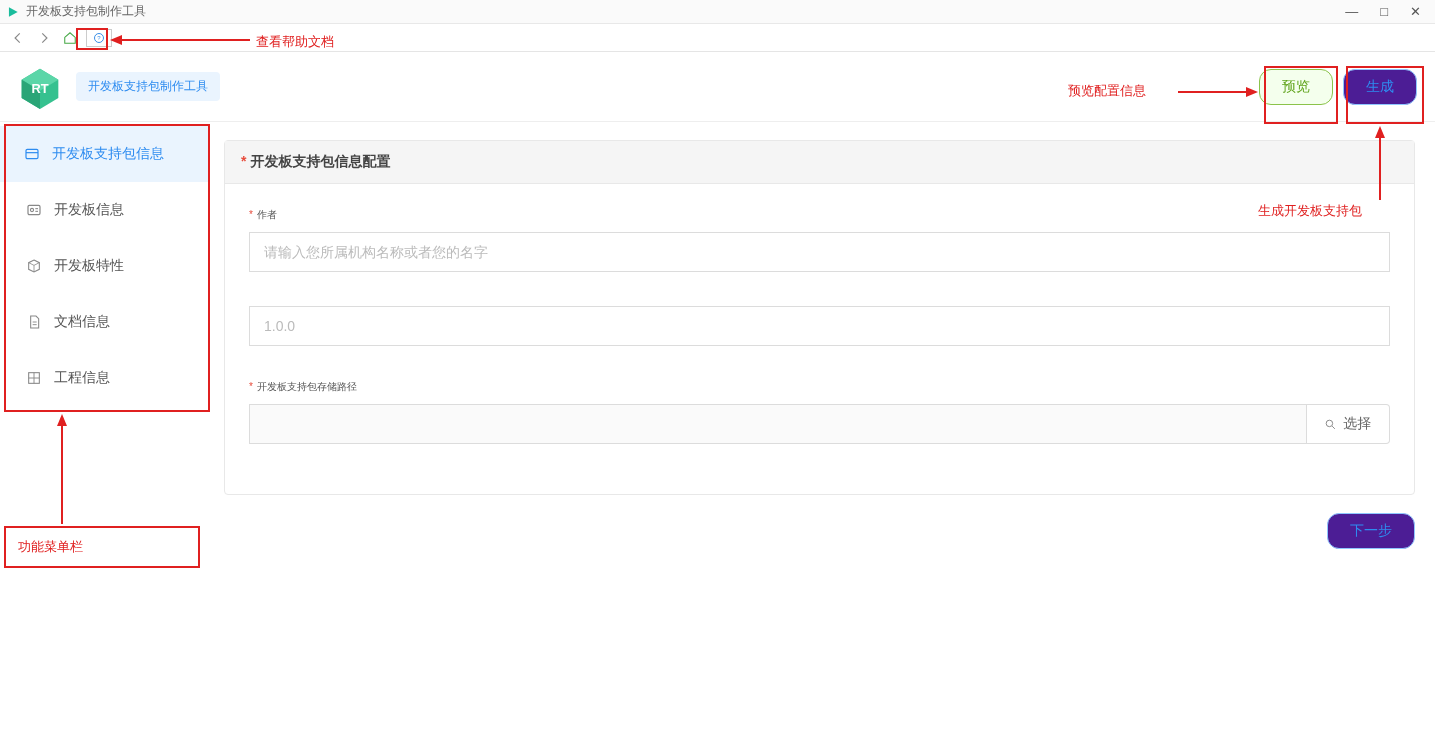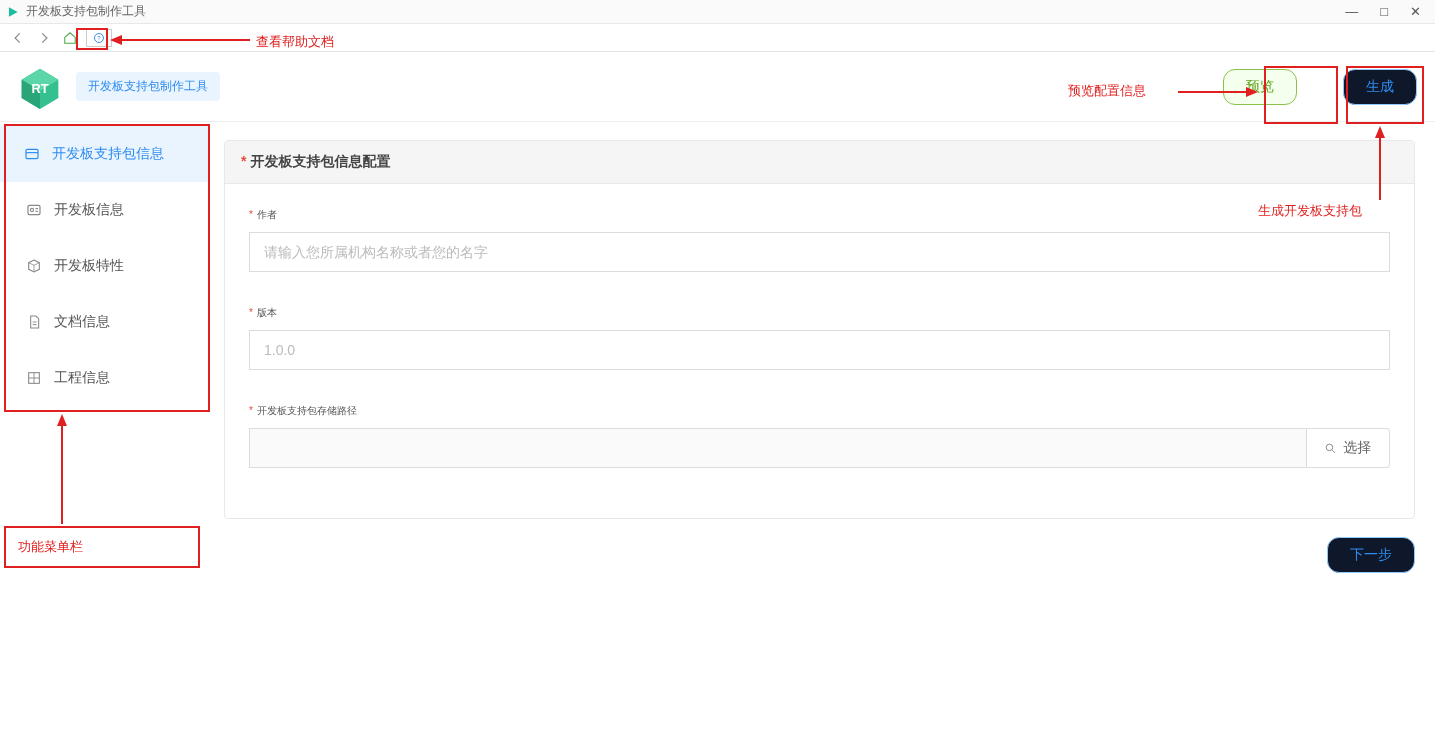--- a/index.html
+++ b/index.html
@@ -17,21 +17,21 @@
 .toolbar .tb-btn { width: 20px; height: 20px; display: flex; align-items: center; justify-content: center; }
 .toolbar .help-btn { width: 26px; height: 18px; border: 1px solid #ccc; display: flex; align-items: center; justify-content: center; }
 
 
 .app-header { height: 70px; display: flex; align-items: center; padding: 0 18px; border-bottom: 1px solid #eee; }
 .app-logo { width: 44px; height: 44px; position: relative; }
 .badge { font-size: 12px; color: #2e8cf0; background: #eaf4fe; border-radius: 4px; padding: 6px 12px; margin-left: 14px; }
 .header-buttons { margin-left: auto; display: flex; gap: 10px; }
 .btn { font-size: 14px; padding: 8px 22px; border: 1px solid #d9d9d9; border-radius: 12px; background: #fff; cursor: pointer; }
 .btn-green { border-color: #8bc34a; color: #5fa31a; background: #f4ffed; }
-.btn-blue { border-color: #8fc7ff; color: #2e8cf0; background: #0f172a; margin-left: 36px; }
+.btn-blue { border-color: #8fc7ff; color: #2e8cf0; background: #4c1d95; }
 
 
 .app-body { display: flex; height: calc(754px - 24px - 28px - 70px); }
 .sidebar { width: 210px; padding-top: 4px; }
 .side-item { height: 56px; display: flex; align-items: center; gap: 12px; padding-left: 26px; font-size: 14px; color: #555; cursor: pointer; }
 .side-item.active { background: #eaf4fe; color: #2e8cf0; padding-left: 24px; }
 .side-item .side-icon { width: 16px; height: 16px; display: flex; align-items: center; justify-content: center; }
 
 .main { flex: 1; padding: 18px 20px 18px 14px; }
 .panel { border: 1px solid #e8e8e8; border-radius: 4px; background: #fff; }
@@ -169,21 +169,20 @@
 
   <div class="main">
     <div class="panel">
       <div class="panel-header"><span class="req">*</span><span>开发板支持包信息配置</span></div>
       <div class="panel-body">
         <div class="field">
           <div class="field-label"><span class="req">*</span><span>作者</span></div>
           <input class="input" placeholder="请输入您所属机构名称或者您的名字" style="">
         </div>
         <div class="field">
-          <div class="field-label"><span class="req">*</span><span>版本</span></div>
           <input class="input" placeholder="1.0.0" style="">
         </div>
         <div class="field" style="margin-bottom:10px">
           <div class="field-label"><span class="req">*</span><span>开发板支持包存储路径</span></div>
           <div class="path-row">
             <input class="input" readonly="" style="">
             <div class="choose">
               <svg width="13" height="13" viewBox="0 0 24 24">
                   <circle cx="10" cy="10" r="6" stroke="#888" stroke-width="1.8" fill="none"></circle>
                   <line x1="15" y1="15" x2="20" y2="20" stroke="#888" stroke-width="1.8"></line>

